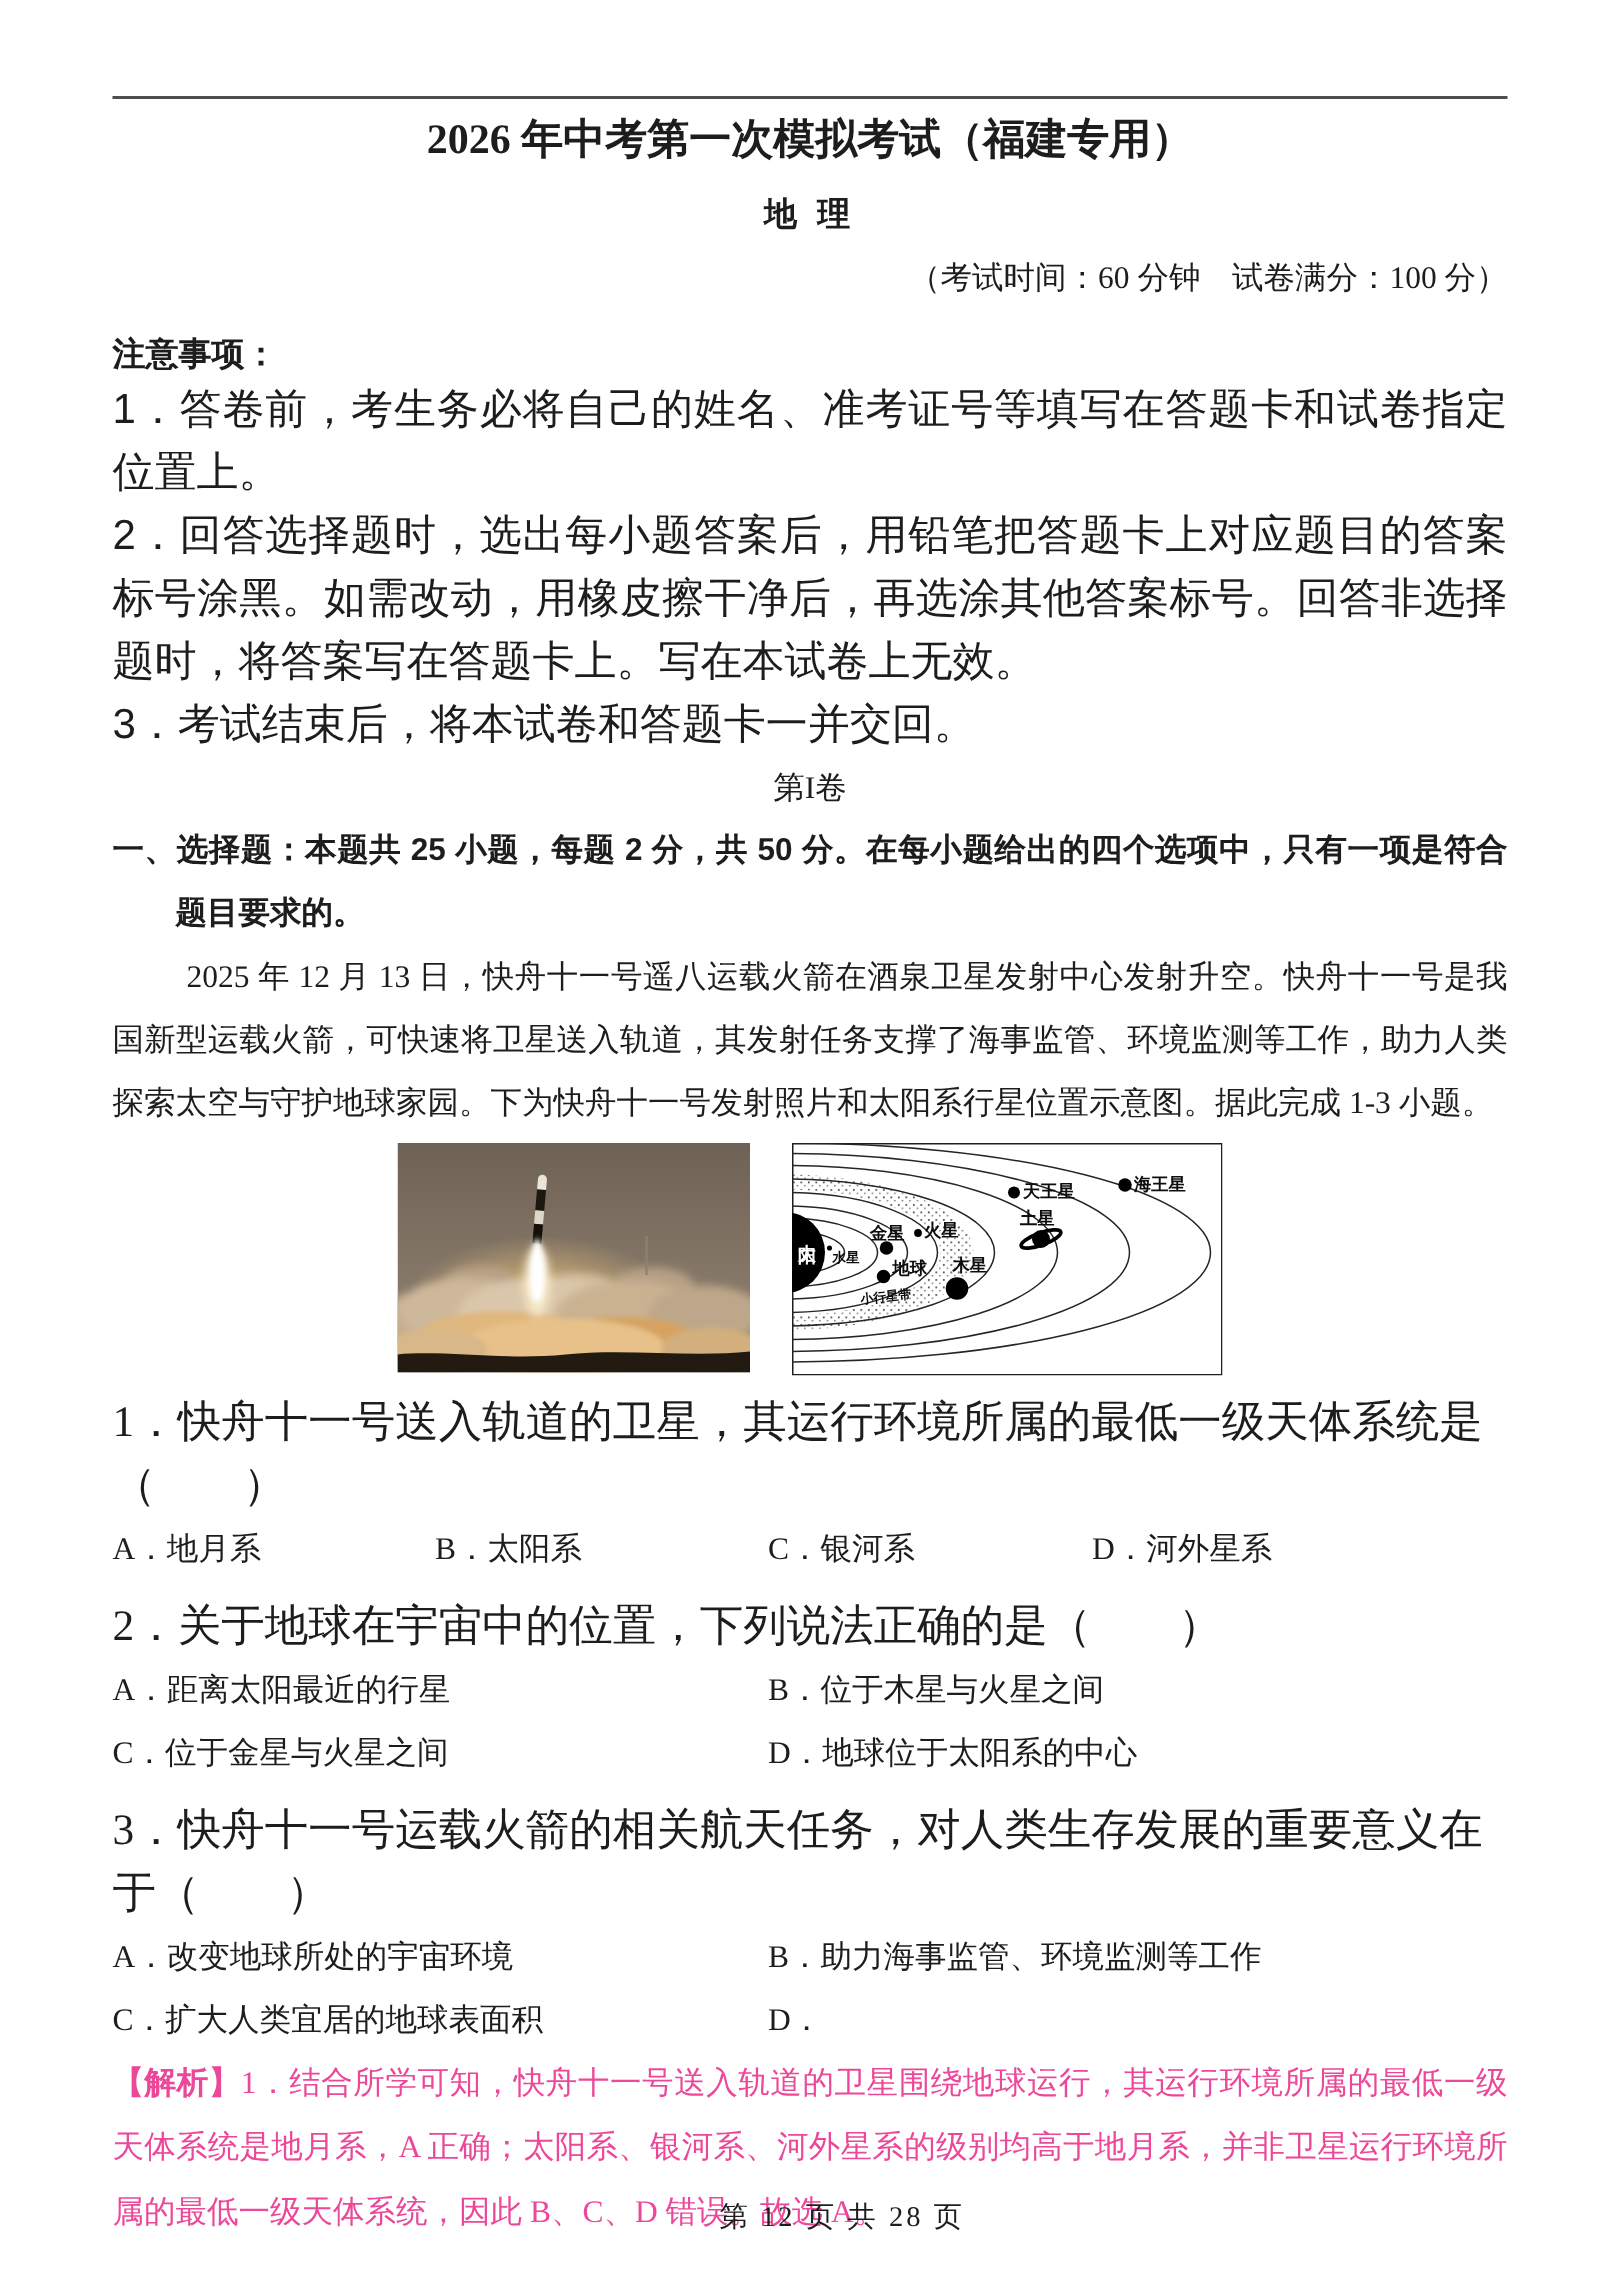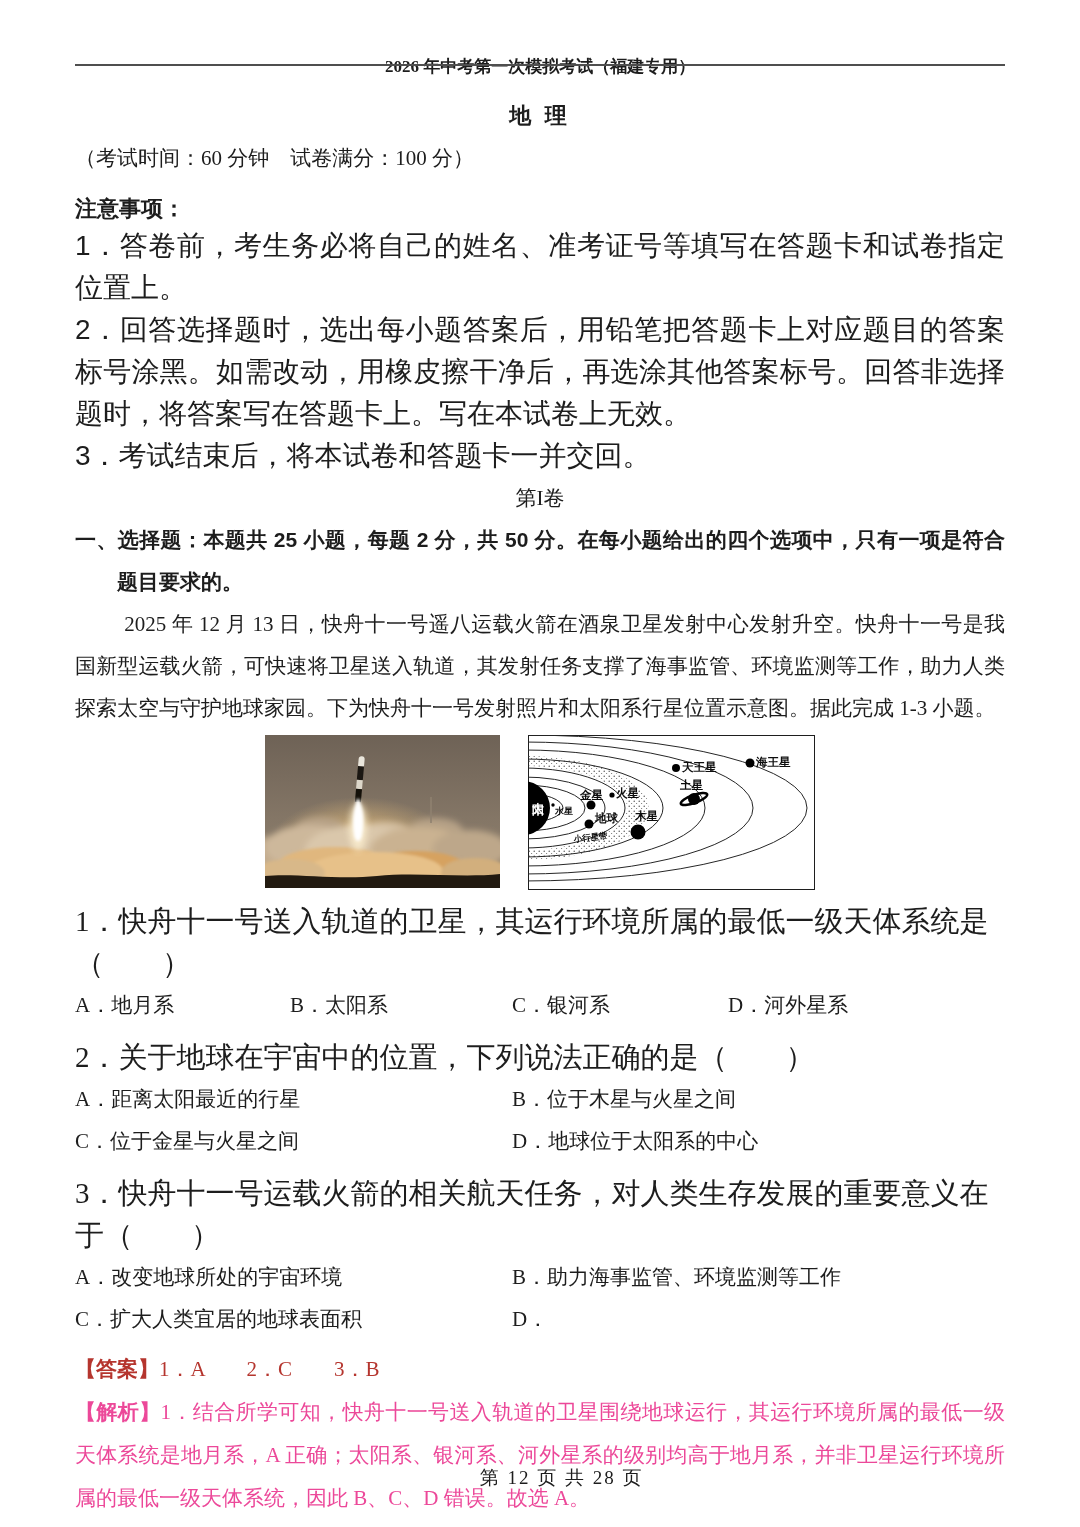--- a/index.html
+++ b/index.html
@@ -5,23 +5,23 @@
   * { margin:0; padding:0; box-sizing:border-box; }
   html,body { background:#ffffff; }
   .page {
     width:1080px; height:1527px; margin:0 auto; position:relative;
     background:#ffffff; color:#1d1d1d; overflow:hidden;
     font-family:"Liberation Serif","DejaVu Serif",serif;
   }
   .topline { position:absolute; top:64px; left:75px; width:930px; border-top:2px solid #4f4f4f; }
   .content { padding:0 75px; }
 
-  .title   { text-align:center; font-size:17px; font-weight:bold; padding-top:53px; line-height:28px; }
+  .title   { text-align:center; font-size:28px; font-weight:bold; padding-top:80px; line-height:28px; }
   .subject { text-align:center; font-size:22px; font-weight:bold; margin-top:22px; letter-spacing:4px; line-height:26px; }
-  .exam-info { text-align:left; font-size:21px; margin-top:16px; line-height:26px; }
+  .exam-info { text-align:right; font-size:21px; margin-top:16px; line-height:26px; }
 
   .sans { font-family:"Liberation Sans","DejaVu Sans",sans-serif; }
   .notice-heading { font-size:22px; font-weight:bold; margin-top:22px; line-height:32px; }
   .notice-item { font-size:28px; line-height:42px; text-align:justify; }
 
   .part-label { text-align:center; font-size:21px; line-height:42px; }
   .section-heading { font-size:21px; font-weight:600; line-height:42px; padding-left:42px; text-indent:-42px; text-align:justify; }
   .passage { font-size:21px; line-height:42px; text-indent:2.35em; text-align:justify; }
 
   .figures { display:flex; justify-content:center; align-items:flex-start; gap:28px; margin-top:6px; }
@@ -224,18 +224,17 @@
     <div class="opt-row">
       <span class="opt half">
           <span>C．</span>
           <span>扩大人类宜居的地球表面积</span>
         </span>
       <span class="opt">
           <span>D．</span>
         </span>
     </div>
 
-    <p class="answer-line"><span class="tag">【答案】</span><span>1．A　　2．C　　3．B</span></p>
     <p class="analysis"><span class="tag">【解析】</span><span>1．结合所学可知，快舟十一号送入轨道的卫星围绕地球运行，其运行环境所属的最低一级天体系统是地月系，A 正确；太阳系、银河系、河外星系的级别均高于地月系，并非卫星运行环境所属的最低一级天体系统，因此 B、C、D 错误。故选 A。</span></p>
   </div>
 
   <div class="page-footer">第 12 页 共 28 页</div>
 </div>
 
 </body></html>

